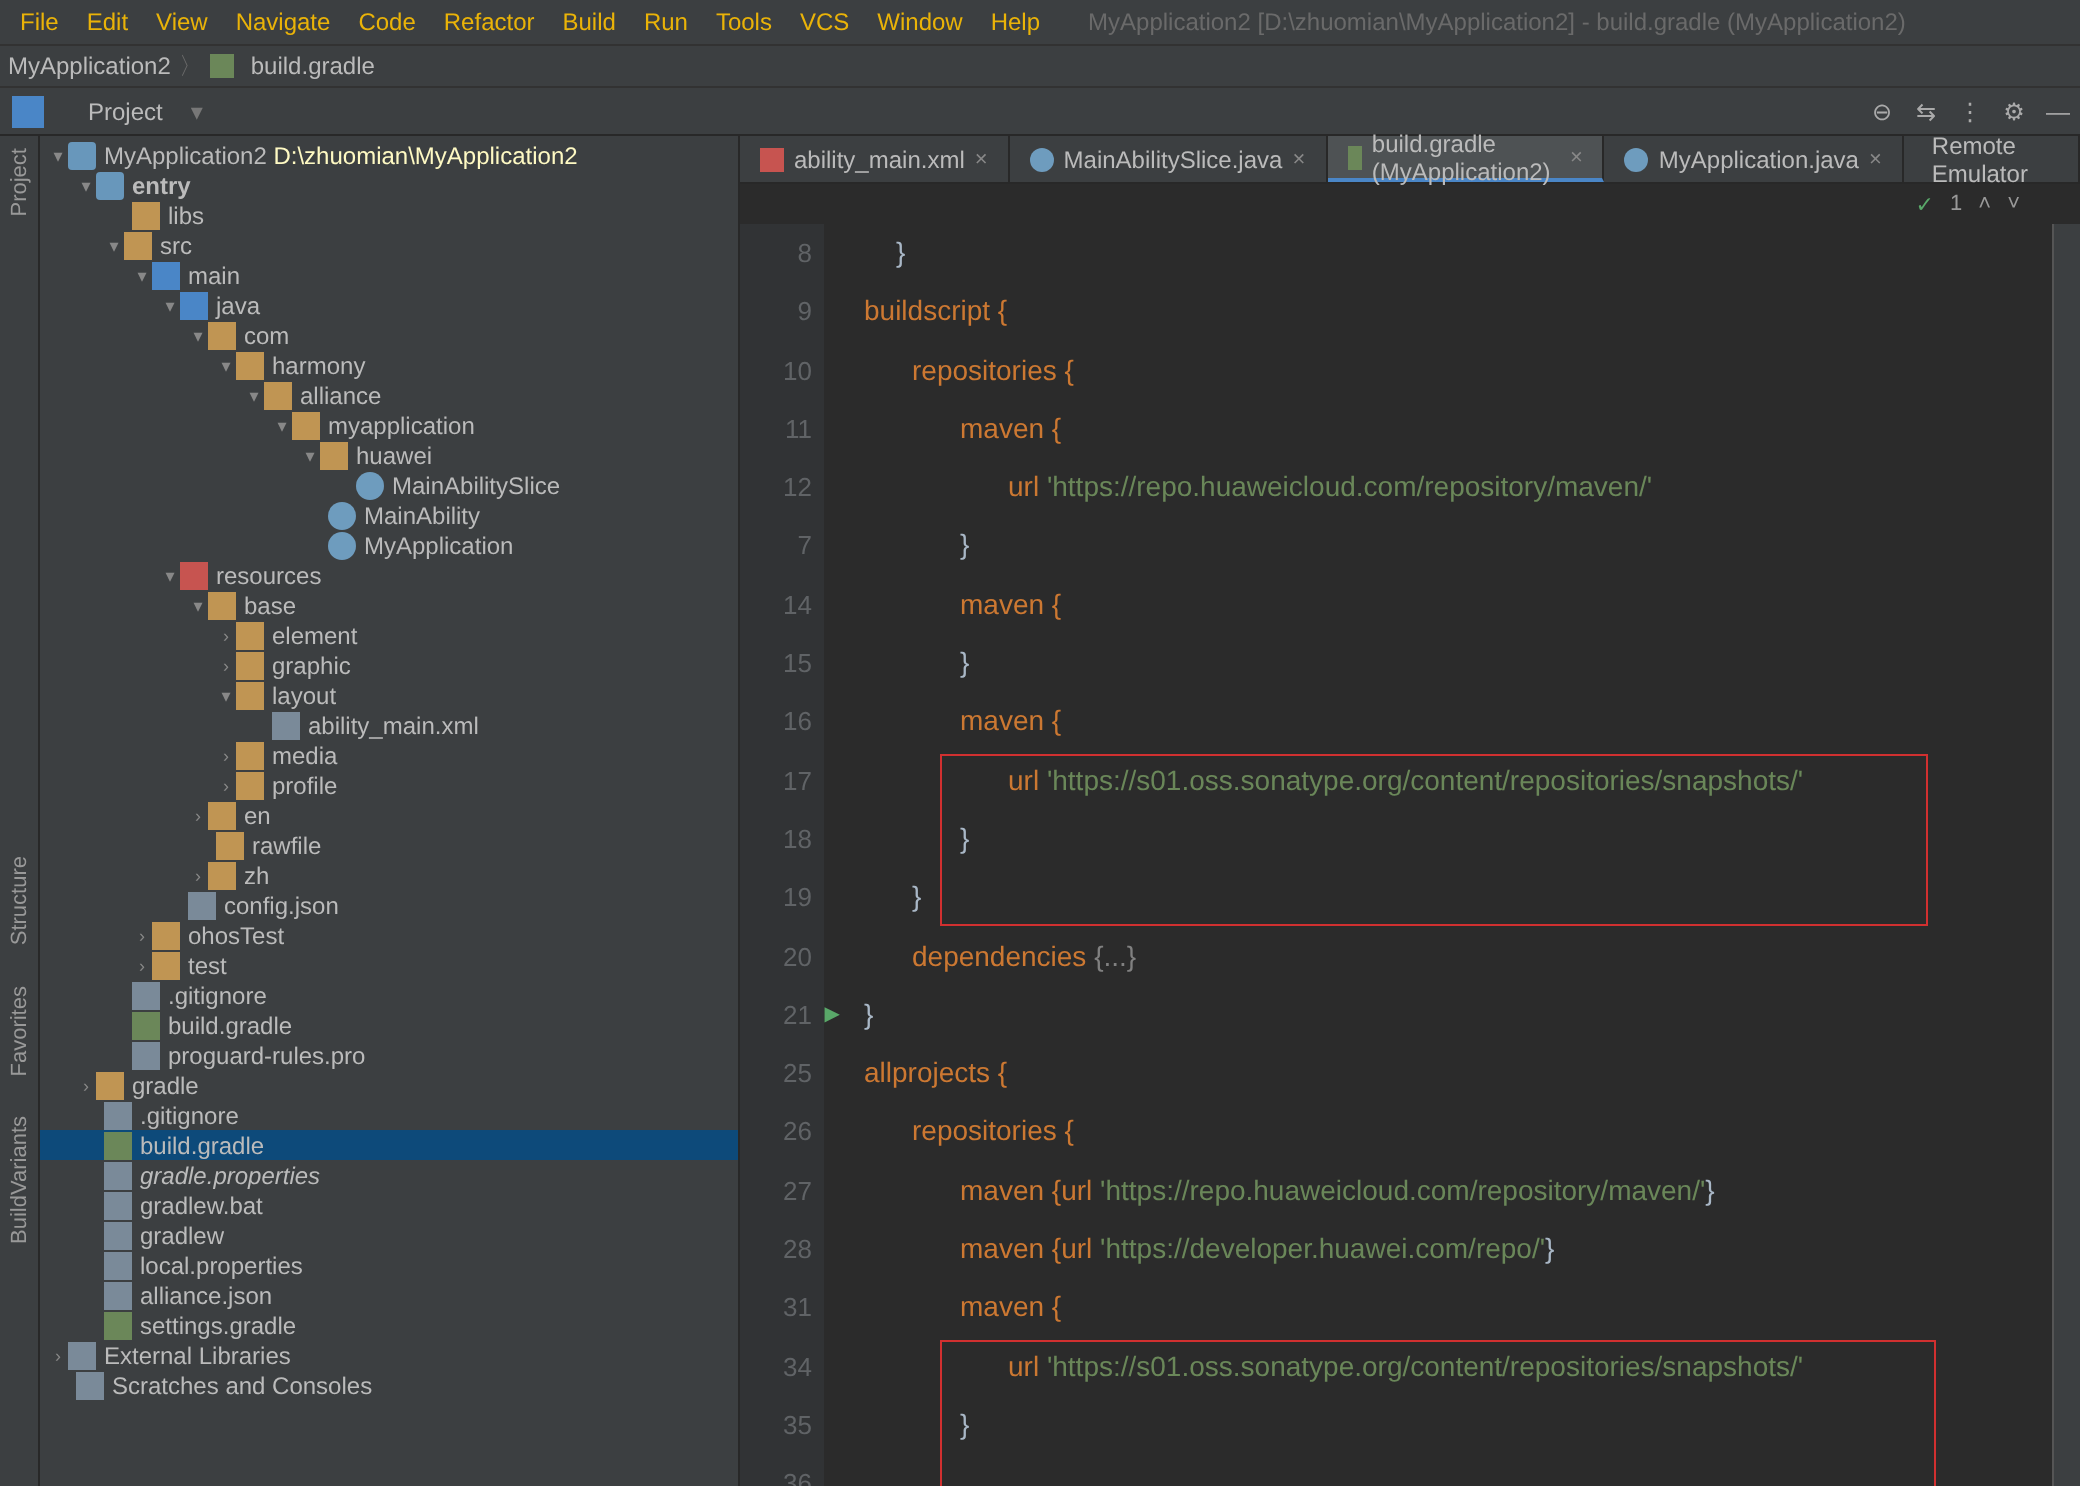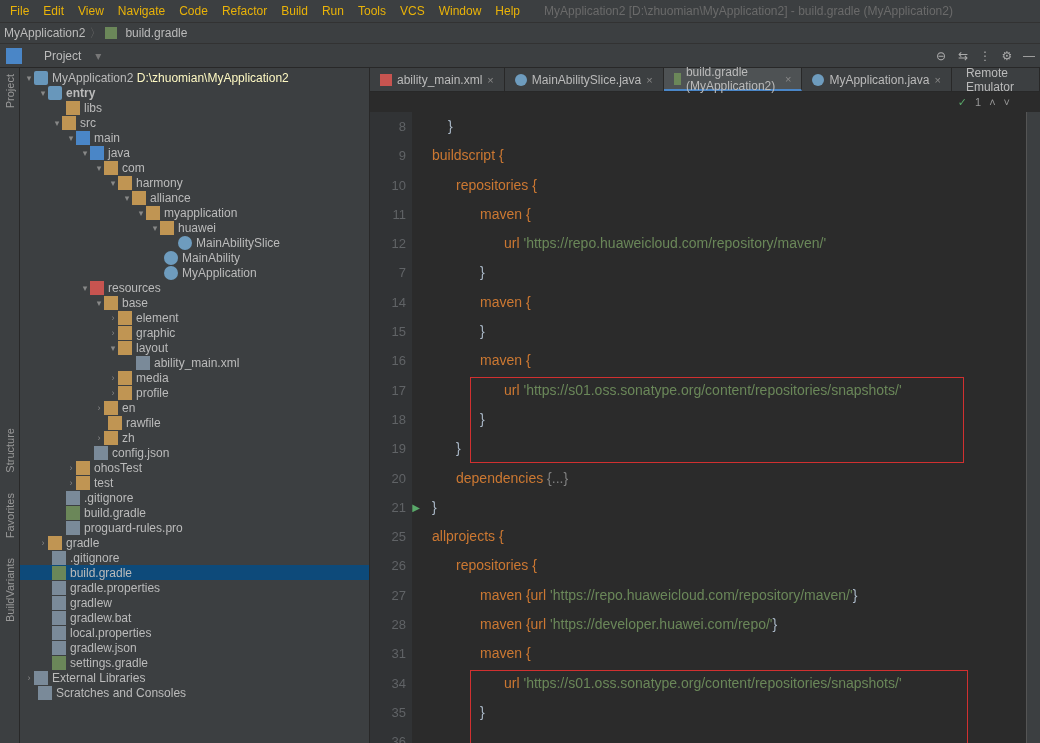--- a/index.html
+++ b/index.html
@@ -254,39 +254,39 @@
         <span class="tr-label">gradle</span>
       </div>
     <div class="tree-row" style="padding-left:32px;">
         <span class="tr-icon cfg"></span>
         <span class="tr-label">.gitignore</span>
       </div>
     <div class="tree-row selected" style="padding-left:32px;">
         <span class="tr-icon gradle"></span>
         <span class="tr-label">build.gradle</span>
       </div>
-    <div class="tree-row" style="padding-left:32px;">
+    <div class="tree-row" style="padding-left:32px;font-style:italic;">
         <span class="tr-icon cfg"></span>
         <span class="tr-label">gradle.properties</span>
       </div>
     <div class="tree-row" style="padding-left:32px;">
         <span class="tr-icon cfg"></span>
+        <span class="tr-label">gradlew.bat</span>
+      </div>
+    <div class="tree-row" style="padding-left:32px;">
+        <span class="tr-icon cfg"></span>
         <span class="tr-label">gradlew</span>
       </div>
     <div class="tree-row" style="padding-left:32px;">
         <span class="tr-icon cfg"></span>
-        <span class="tr-label">gradlew.bat</span>
-      </div>
-    <div class="tree-row" style="padding-left:32px;">
-        <span class="tr-icon cfg"></span>
         <span class="tr-label">local.properties</span>
       </div>
     <div class="tree-row" style="padding-left:32px;">
         <span class="tr-icon cfg"></span>
-        <span class="tr-label">gradlew.json</span>
+        <span class="tr-label">alliance.json</span>
       </div>
     <div class="tree-row" style="padding-left:32px;">
         <span class="tr-icon gradle"></span>
         <span class="tr-label">settings.gradle</span>
       </div>
     <div class="tree-row" style="padding-left:4px;">
         <span class="tr-caret">›</span>
         <span class="tr-icon cfg"></span>
         <span class="tr-label">External Libraries</span>
       </div>

